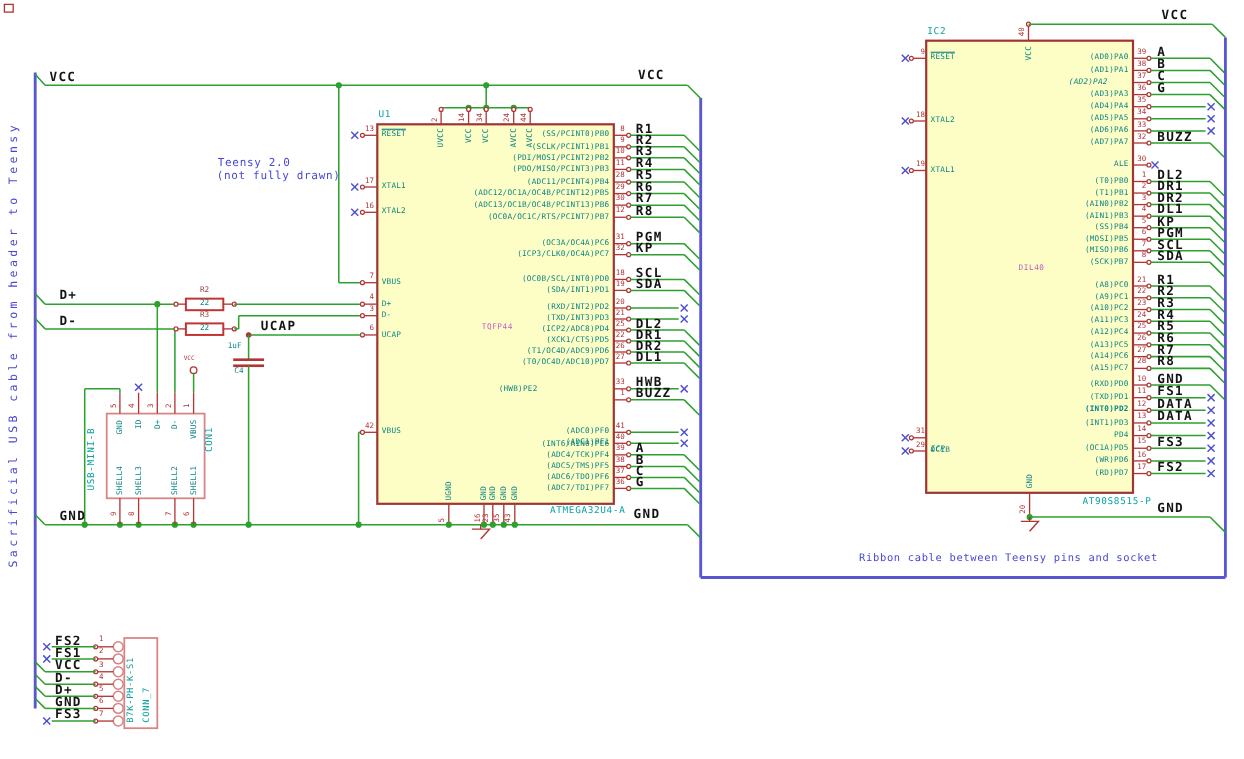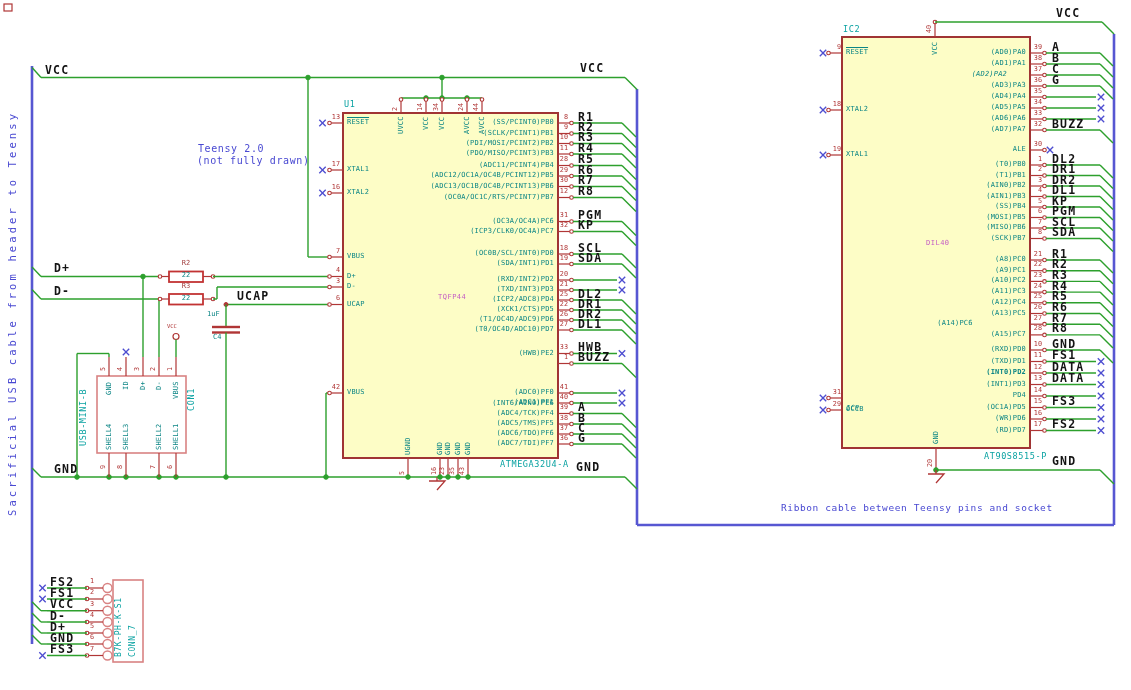--- a/index.html
+++ b/index.html
@@ -555,21 +555,21 @@
       <span class="t num rt" style="left: 546px; top: 300.5px; width: 22px;">22</span>
       <span class="t pn rt" style="left: 388px; top: 306px; width: 166px;">(XCK1/CTS)PD5</span>
       <span class="t net" style="left: 578px; top: 298.5px;">DR1</span>
       <span class="t num rt" style="left: 546px; top: 310.5px; width: 22px;">26</span>
       <span class="t pn rt" style="left: 388px; top: 316px; width: 166px;">(T1/OC4D/ADC9)PD6</span>
       <span class="t net" style="left: 578px; top: 308.5px;">DR2</span>
       <span class="t num rt" style="left: 546px; top: 320.5px; width: 22px;">27</span>
       <span class="t pn rt" style="left: 388px; top: 326px; width: 166px;">(T0/OC4D/ADC10)PD7</span>
       <span class="t net" style="left: 578px; top: 318.5px;">DL1</span>
       <span class="t num rt" style="left: 546px; top: 344px; width: 22px;">33</span>
-      <span class="t pn rt" style="left: 388px; top: 349.5px; width: 166px;">(HWB)PE2</span>
+      <span class="t pn rt" style="left: 388px; top: 349.5px; width: 166px; text-align: center;">(HWB)PE2</span>
       <span class="t net" style="left: 578px; top: 342px;">HWB</span>
       <span class="t num rt" style="left: 546px; top: 354px; width: 22px;">1</span>
       <span class="t pn rt" style="left: 388px; top: 359.5px; width: 166px; margin-top: 40px;">(INT6/AIN0)PE6</span>
       <span class="t net" style="left: 578px; top: 352px;">BUZZ</span>
       <span class="t num rt" style="left: 546px; top: 383.5px; width: 22px;">41</span>
       <span class="t pn rt" style="left: 388px; top: 389px; width: 166px;">(ADC0)PF0</span>
       <span class="t num rt" style="left: 546px; top: 393.5px; width: 22px;">40</span>
       <span class="t pn rt" style="left: 388px; top: 399px; width: 166px;">(ADC1)PF1</span>
       <span class="t num rt" style="left: 546px; top: 404px; width: 22px;">39</span>
       <span class="t pn rt" style="left: 388px; top: 409.5px; width: 166px;">(ADC4/TCK)PF4</span>
@@ -678,21 +678,21 @@
       <span class="t num rt" style="left: 1020px; top: 282.6px; width: 22px;">24</span>
       <span class="t pn rt" style="left: 884px; top: 288.1px; width: 142px;">(A11)PC3</span>
       <span class="t net" style="left: 1052px; top: 280.6px;">R4</span>
       <span class="t num rt" style="left: 1020px; top: 293.3px; width: 22px;">25</span>
       <span class="t pn rt" style="left: 884px; top: 298.8px; width: 142px;">(A12)PC4</span>
       <span class="t net" style="left: 1052px; top: 291.3px;">R5</span>
       <span class="t num rt" style="left: 1020px; top: 304px; width: 22px;">26</span>
       <span class="t pn rt" style="left: 884px; top: 309.5px; width: 142px;">(A13)PC5</span>
       <span class="t net" style="left: 1052px; top: 302px;">R6</span>
       <span class="t num rt" style="left: 1020px; top: 314.7px; width: 22px;">27</span>
-      <span class="t pn rt" style="left: 884px; top: 320.2px; width: 142px; text-align: center;">(A14)PC6</span>
+      <span class="t pn rt" style="left: 884px; top: 320.2px; width: 142px;">(A14)PC6</span>
       <span class="t net" style="left: 1052px; top: 312.7px;">R7</span>
       <span class="t num rt" style="left: 1020px; top: 325.4px; width: 22px;">28</span>
       <span class="t pn rt" style="left: 884px; top: 330.9px; width: 142px;">(A15)PC7</span>
       <span class="t net" style="left: 1052px; top: 323.4px;">R8</span>
       <span class="t num rt" style="left: 1020px; top: 340.5px; width: 22px;">10</span>
       <span class="t pn rt" style="left: 884px; top: 346px; width: 142px;">(RXD)PD0</span>
       <span class="t net" style="left: 1052px; top: 338.5px;">GND</span>
       <span class="t num rt" style="left: 1020px; top: 352px; width: 22px;">11</span>
       <span class="t pn rt" style="left: 884px; top: 357.5px; width: 142px;">(TXD)PD1</span>
       <span class="t net" style="left: 1052px; top: 350px;">FS1</span>

